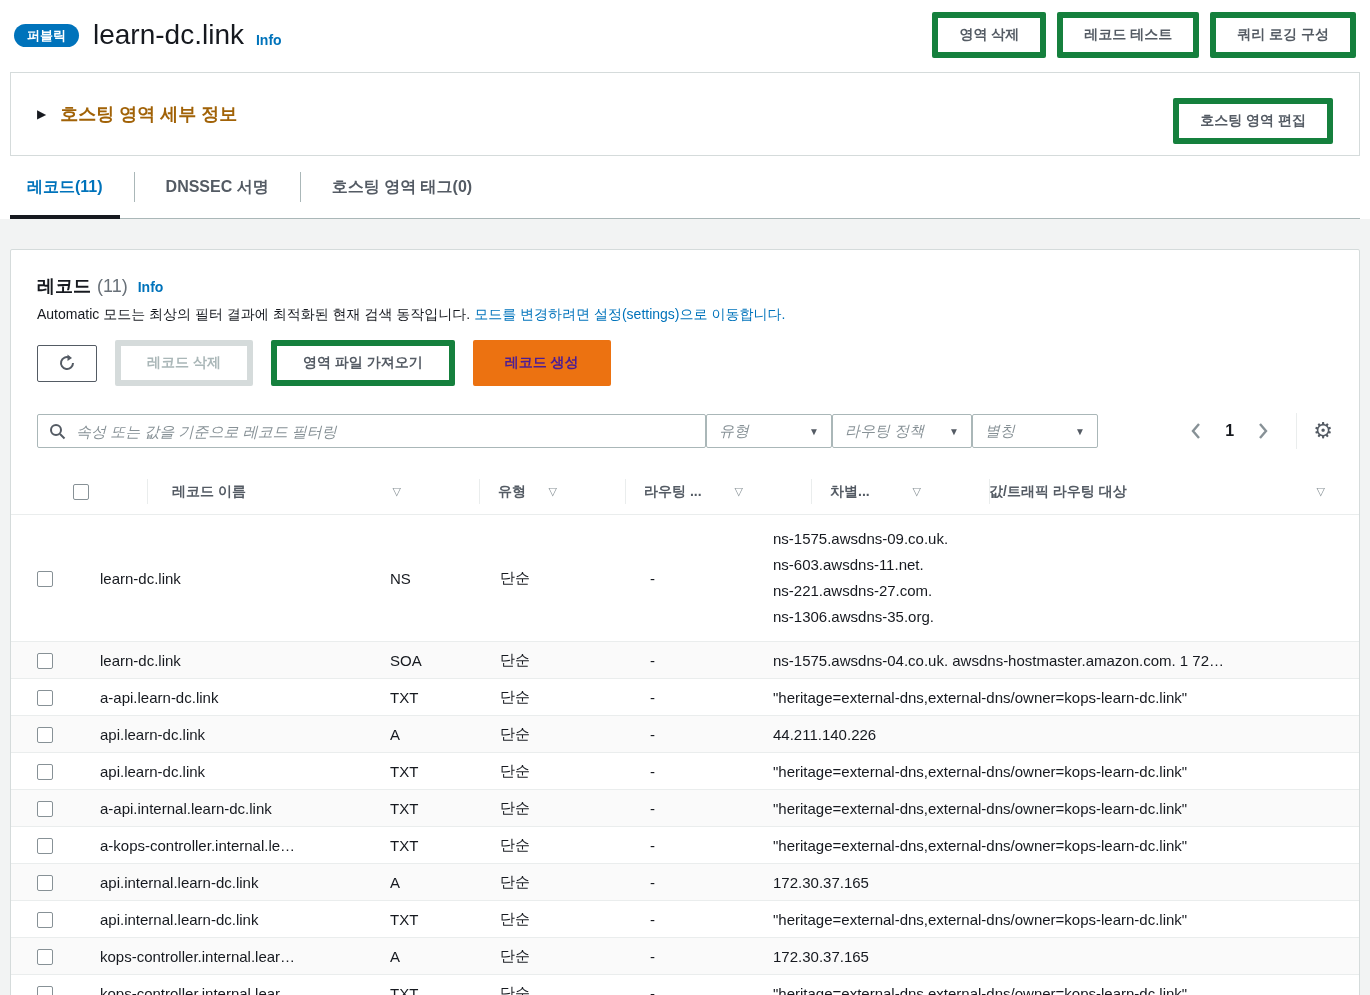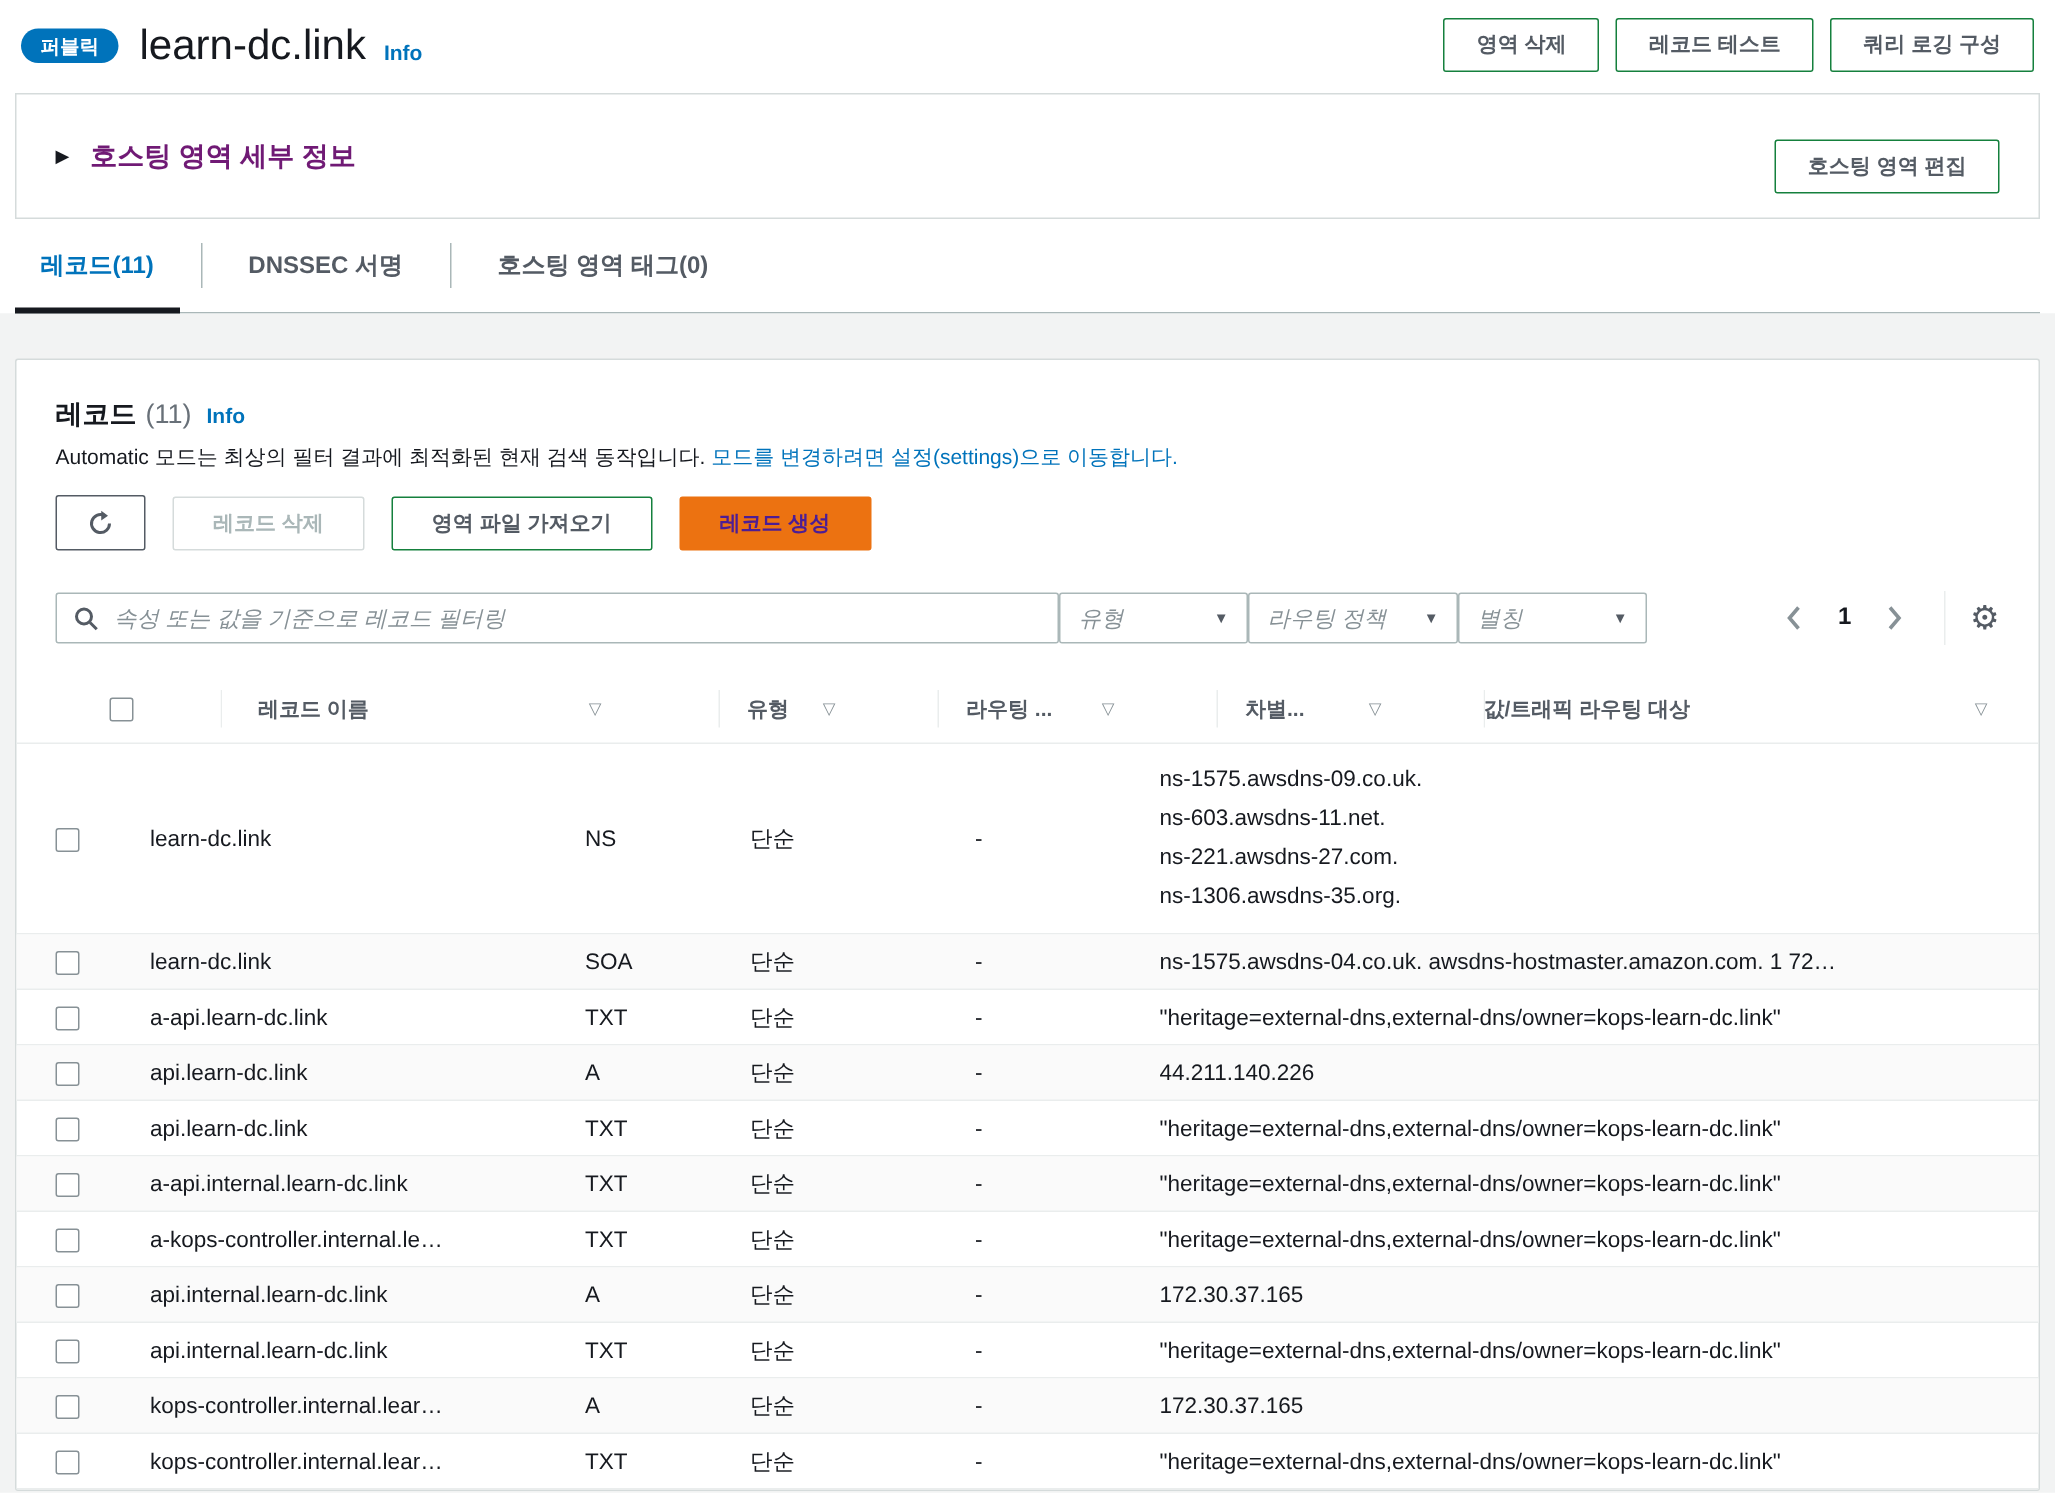--- a/index.html
+++ b/index.html
@@ -13,34 +13,34 @@
   
   .page-header { display:flex; align-items:center; padding:12px 14px 10px 14px; }
   .badge {
     background:#0073bb; color:#fff; font-size:13px; font-weight:bold;
     border-radius:16px; padding:5px 13px; line-height:1;
   }
   .zone-title { font-size:28px; font-weight:400; color:#16191f; margin-left:14px; }
   .info-link { color:#0073bb; font-size:14px; font-weight:bold; margin-left:12px; margin-top:10px; cursor:pointer; }
   .header-actions { margin-left:auto; display:flex; gap:11px; }
   .btn {
-    background:#fff; border:1px solid #15803d; color:#545b64; font-weight:bold;
+    background:#fff; border:6px solid #15803d; color:#545b64; font-weight:bold;
     font-size:14px; padding:8px 21px; border-radius:2px; cursor:pointer;
     font-family:inherit; white-space:nowrap;
   }
   .btn.disabled { border-color:#d5dbdb; color:#aab7b8; cursor:default; }
   .btn.primary { background:#ec7211; border-color:#ec7211; color:#4c1d95; }
 
   
   .details-panel {
     margin:4px 10px 0 10px; background:#fff; border:1px solid #d5dbdb;
     height:84px; display:flex; align-items:center; padding:0 26px;
   }
   .expand-tri { font-size:12px; color:#16191f; margin-right:14px; cursor:pointer; }
-  .details-title { font-size:18px; font-weight:bold; color:#701a75; }
+  .details-title { font-size:18px; font-weight:bold; color:#a16207; }
   .details-panel .btn { margin-left:auto;margin-top:14px; }
 
   
   .tabs { display:flex; align-items:stretch; margin:0 10px; border-bottom:1px solid #aab7b8; }
   .tab {
     font-size:16px; font-weight:bold; color:#545b64; padding:21px 17px 20px 17px;
     position:relative; cursor:pointer; white-space:nowrap;
   }
   .tab.active { color:#0073bb; }
   .tab.active::after {

